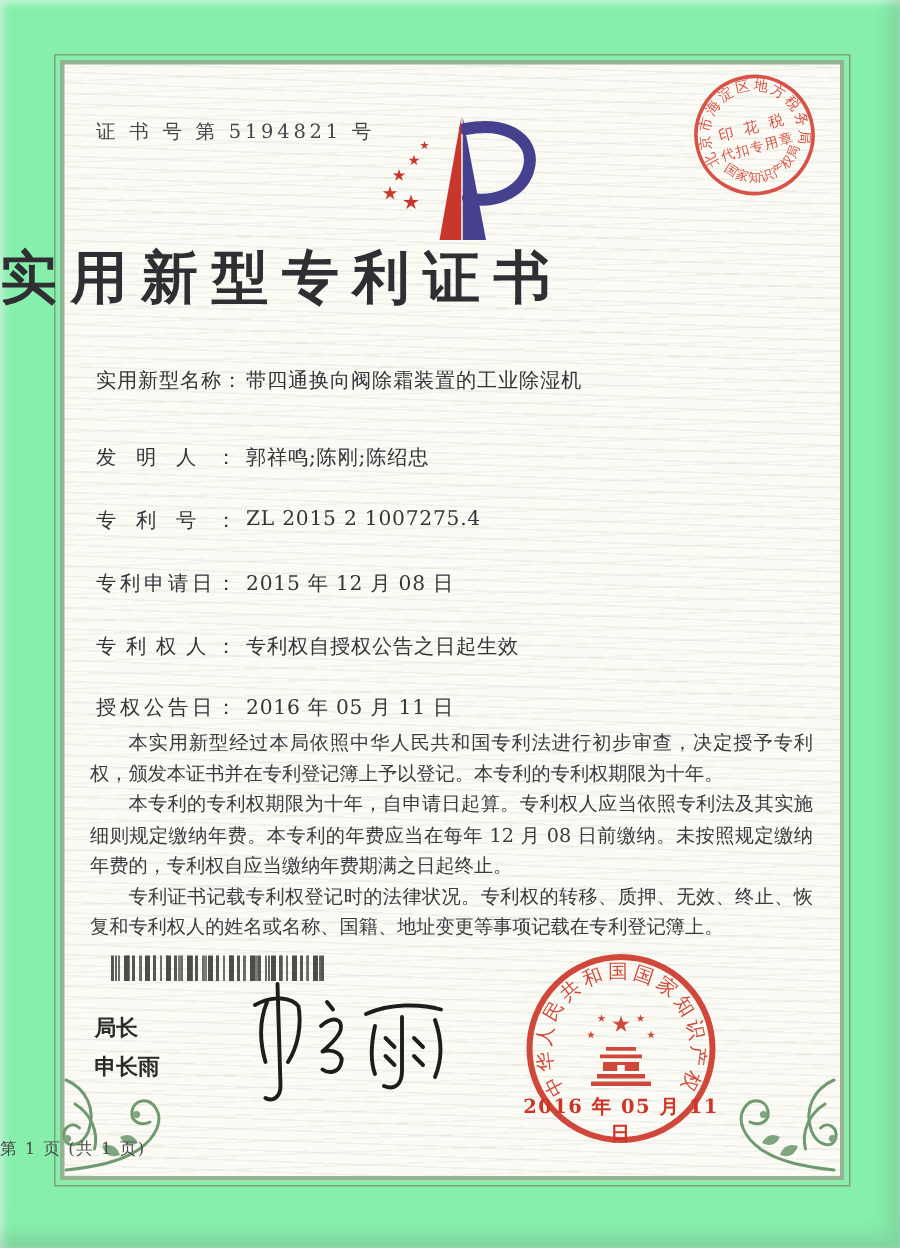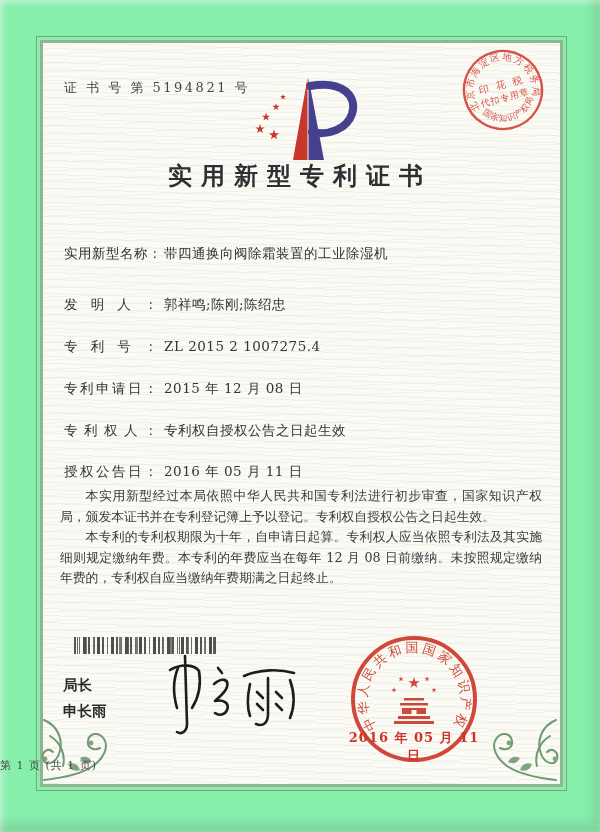--- a/index.html
+++ b/index.html
@@ -18,21 +18,21 @@
   }
   .frame-outer{position:absolute;left:36px;top:36px;right:33px;bottom:41px;border:1px solid var(--border-green);}
   .frame-inner{
     position:absolute;left:40px;top:40px;right:37px;bottom:45px;border:3px solid var(--band-green);
     background:
       repeating-linear-gradient(2deg, rgba(130,165,130,0.10) 0 1px, transparent 1px 7px),
       repeating-linear-gradient(-2deg, rgba(130,165,130,0.07) 0 1px, transparent 1px 9px),
       #fbfaf4;
   }
   .cert-no{position:absolute;left:64px;top:79px;font-size:13px;letter-spacing:2.5px;color:#45454c;}
-  .title{position:absolute;left:0;top:160px;width:100%;text-align:center;font-size:24px;font-weight:700;
+  .title{position:absolute;left:0;top:160px;width:100%;text-align:left;font-size:38px;font-weight:700;
          letter-spacing:9px;color:var(--text-dark);}
   .logo-svg{position:absolute;left:236px;top:72px;}
   .tax-stamp-svg{position:absolute;left:453px;top:40px;opacity:.92;}
   .field-row{position:absolute;left:64px;width:480px;font-size:13.5px;color:#33333a;letter-spacing:.5px;white-space:nowrap;}
   .f-label{display:inline-block;width:94px;text-align:justify;text-align-last:justify;text-justify:inter-character;vertical-align:top;}
   .f-value{margin-left:6px;}
   .paras{position:absolute;left:60px;top:486px;width:482px;font-size:12.8px;line-height:20.5px;
          text-align:justify;color:#3a3a40;}
   .paras p{text-indent:2em;margin:0;}
   .barcode{position:absolute;left:74px;top:637px;width:142px;height:17px;opacity:.85;
@@ -137,22 +137,23 @@
     <span class="f-label">专利申请日：</span><span class="f-value">2015 年 12 月 08 日</span>
   </div>
   <div class="field-row" style="top:422px">
     <span class="f-label">专利权人：</span><span class="f-value">专利权自授权公告之日起生效</span>
   </div>
   <div class="field-row" style="top:463px">
     <span class="f-label">授权公告日：</span><span class="f-value">2016 年 05 月 11 日</span>
   </div>
 
   <div class="paras">
-    <p>本实用新型经过本局依照中华人民共和国专利法进行初步审查，国家知识产权局，颁发本证书并在专利登记簿上予以登记。专利权自授权公告之日起生效。</p>
+    <p>本实用新型经过本局依照中华人民共和国专利法进行初步审查，决定授予专利权，颁发本证书并在专利登记簿上予以登记。本专利的专利权期限为十年。</p>
     <p>本专利的专利权期限为十年，自申请日起算。专利权人应当依照专利法及其实施细则规定缴纳年费。本专利的年费应当在每年 12 月 08 日前缴纳。未按照规定缴纳年费的，专利权自应当缴纳年费期满之日起终止。</p>
+    <p>专利证书记载专利权登记时的法律状况。专利权的转移、质押、无效、终止、恢复和专利权人的姓名或名称、国籍、地址变更等事项记载在专利登记簿上。</p>
   </div>
 
   <div class="barcode"></div>
 
   <div class="director-title">局长</div>
   <div class="director-name">申长雨</div>
 
   <svg class="signature-svg" width="175" height="100" viewBox="0 0 175 100">
     <path class="sig-stroke" d="M30 20 C25 32 25 46 29 60"></path>
     <path class="sig-stroke" d="M22 22 C34 15 47 17 51 23 C53 35 51 49 44 60"></path>

